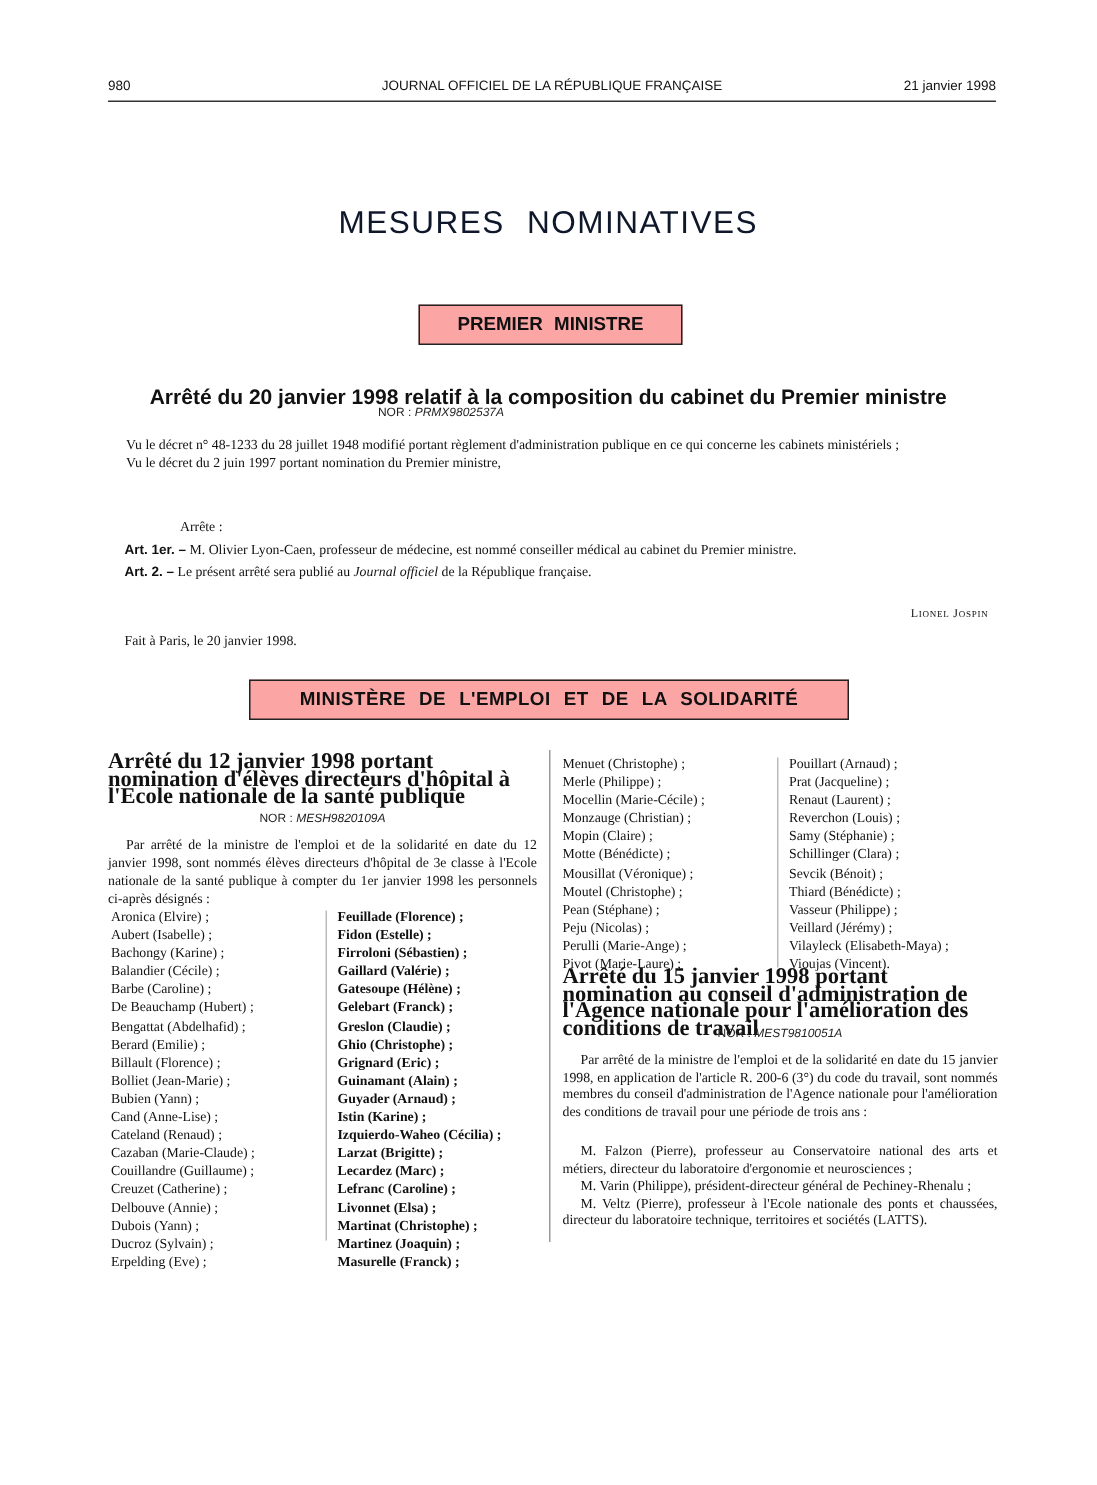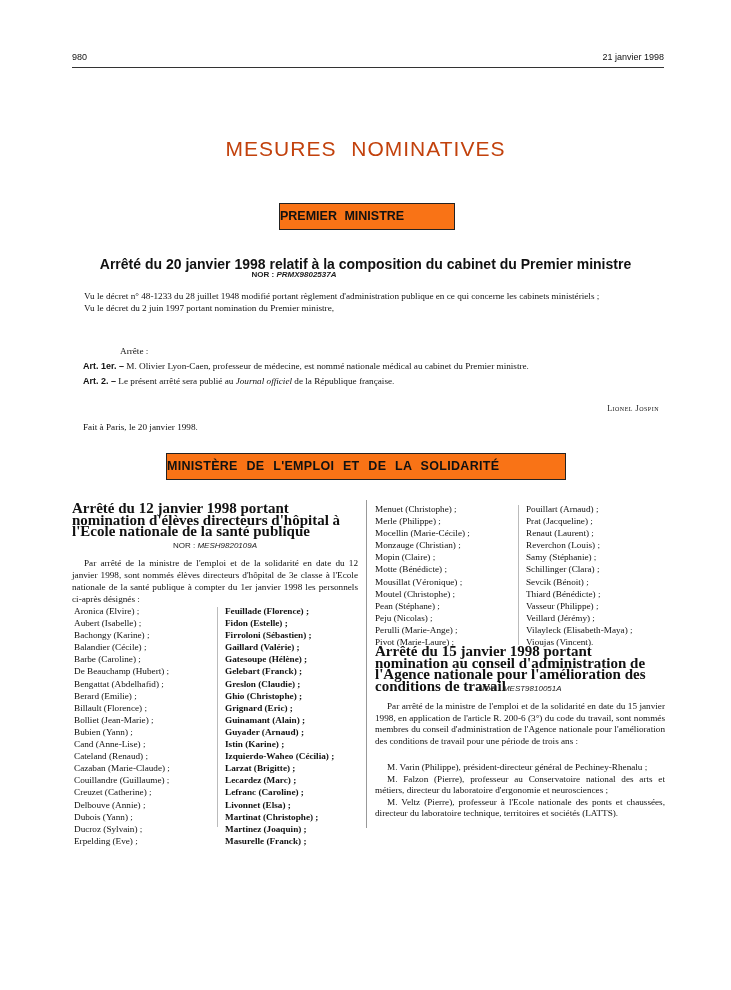--- a/index.html
+++ b/index.html
@@ -4,66 +4,67 @@
 <style>
   html, body { margin: 0; padding: 0; background: #ffffff; }
   body { width: 731px; height: 990px; position: relative; overflow: hidden; color: #111; font-family: "Liberation Serif", serif; }
   .abs { position: absolute; }
   .sans { font-family: "Liberation Sans", sans-serif; }
   .header { left: 72px; top: 52px; width: 592px; height: 14px; font-size: 9px; }
   .header .pg { position: absolute; left: 0; top: 0; }
   .header .title { position: absolute; left: 0; right: 0; text-align: center; top: 0; }
   .header .date { position: absolute; right: 0; top: 0; }
   .header-rule { left: 72px; top: 67px; width: 592px; height: 1px; background: #333; }
-  .main-title { left: 0; width: 731px; top: 137px; text-align: center; font-size: 21px; letter-spacing: 1px; word-spacing: 8px; color: #c2410c; }
-  .box { border: 1px solid #222; font-weight: bold; background: #f97316; }
+  .main-title { left: 0; width: 731px; top: 137px; text-align: center; font-size: 21px; letter-spacing: 1px; word-spacing: 8px; color: #0f172a; }
+  .box { border: 1px solid #222; text-align: center; font-weight: bold; background: #fca5a5; }
   .box1 { left: 279px; top: 203px; width: 174px; height: 25px; line-height: 25px; font-size: 12.5px; word-spacing: 4px; }
   .box2 { left: 166px; top: 453px; width: 398px; height: 25px; line-height: 25px; font-size: 12.5px; word-spacing: 5px; letter-spacing: 0.3px; }
   .art-title { font-weight: bold; font-size: 14px; }
   .nor { font-size: 8px; color: #222; }
   .nor i { font-style: italic; }
   .txt { font-size: 9.2px; line-height: 12.2px; }
   .art-label { font-family: "Liberation Sans", sans-serif; font-weight: bold; font-size: 9px; }
   .signature { right: 72px; top: 404px; font-size: 8px; letter-spacing: 0.5px; font-variant: small-caps; }
   .col { font-size: 9.2px; line-height: 12.1px; }
   .col div { white-space: nowrap; }
   .vline { width: 1px; background: #777; }
   .justify { text-align: justify; }
   .indent { text-indent: 12px; }
   .sub-title { font-family: Liberation Serif, serif; font-weight: bold; font-size: 15px; line-height: 11.5px; }
 </style>
 </head>
 <body>
 
 <div class="abs header sans">
   <span class="pg">980</span>
+  <span class="title">JOURNAL OFFICIEL DE LA RÉPUBLIQUE FRANÇAISE</span>
   <span class="date">21 janvier 1998</span>
 </div>
 <div class="abs header-rule"></div>
 
 <div class="abs main-title sans">MESURES NOMINATIVES</div>
 
 <div class="abs box box1 sans">PREMIER MINISTRE</div>
 
 <div class="abs sans art-title" style="left:0;width:731px;top:256px;text-align:center;">Arrêté du 20 janvier 1998 relatif à la composition du cabinet du Premier ministre</div>
-<div class="abs sans nor" style="left:0;width:588px;top:270px;text-align:center;font-weight:bold;">
+<div class="abs sans nor" style="left:0;width:588px;top:270px;text-align:center;">
   <span>NOR :</span>
   <i>PRMX9802537A</i>
 </div>
 
 <div class="abs txt" style="left:72px;top:290px;width:592px;">
   <div class="indent justify">Vu le décret n° 48-1233 du 28 juillet 1948 modifié portant règlement d'administration publique en ce qui concerne les cabinets ministériels ;</div>
   <div class="indent">Vu le décret du 2 juin 1997 portant nomination du Premier ministre,</div>
 </div>
 
 <div class="abs txt" style="left:120px;top:345px;">Arrête :</div>
 
 <div class="abs txt" style="left:83px;top:360px;width:580px;">
   <span class="art-label">Art. 1er. –</span>
-  <span>M. Olivier Lyon-Caen, professeur de médecine, est nommé nationale médical au cabinet du Premier ministre.</span>
+  <span>M. Olivier Lyon-Caen, professeur de médecine, est nommé conseiller médical au cabinet du Premier ministre.</span>
 </div>
 <div class="abs txt" style="left:83px;top:375px;width:580px;">
   <span class="art-label">Art. 2. –</span>
   <span>Le présent arrêté sera publié au </span><i>Journal officiel</i><span> de la République française.</span>
 </div>
 <div class="abs txt" style="left:83px;top:402px;margin-top:19px;">Fait à Paris, le 20 janvier 1998.</div>
 <div class="abs signature">Lionel Jospin</div>
 
 <div class="abs box box2 sans">MINISTÈRE DE L'EMPLOI ET DE LA SOLIDARITÉ</div>
 
@@ -156,16 +157,16 @@
   <div>Vioujas (Vincent).</div>
 </div>
 
 <div class="abs sub-title" style="left:375px;top:646px;width:290px;">Arrêté du 15 janvier 1998 portant nomination au conseil d'administration de l'Agence nationale pour l'amélioration des conditions de travail</div>
 <div class="abs sans nor" style="left:375px;top:684px;width:290px;text-align:center;">
   <span>NOR :</span>
   <i>MEST9810051A</i>
 </div>
 <div class="abs txt justify indent" style="left:375px;top:701px;width:290px;line-height:11.6px;">Par arrêté de la ministre de l'emploi et de la solidarité en date du 15 janvier 1998, en application de l'article R. 200-6 (3°) du code du travail, sont nommés membres du conseil d'administration de l'Agence nationale pour l'amélioration des conditions de travail pour une période de trois ans :</div>
 <div class="abs txt justify" style="left:375px;top:762px;width:290px;line-height:11.6px;">
+  <div class="indent">M. Falzon (Pierre), professeur au Conservatoire national des arts et métiers, directeur du laboratoire d'ergonomie et neurosciences ;</div>
   <div class="indent">M. Varin (Philippe), président-directeur général de Pechiney-Rhenalu ;</div>
-  <div class="indent">M. Falzon (Pierre), professeur au Conservatoire national des arts et métiers, directeur du laboratoire d'ergonomie et neurosciences ;</div>
   <div class="indent">M. Veltz (Pierre), professeur à l'Ecole nationale des ponts et chaussées, directeur du laboratoire technique, territoires et sociétés (LATTS).</div>
 </div>
 
 </body></html>

